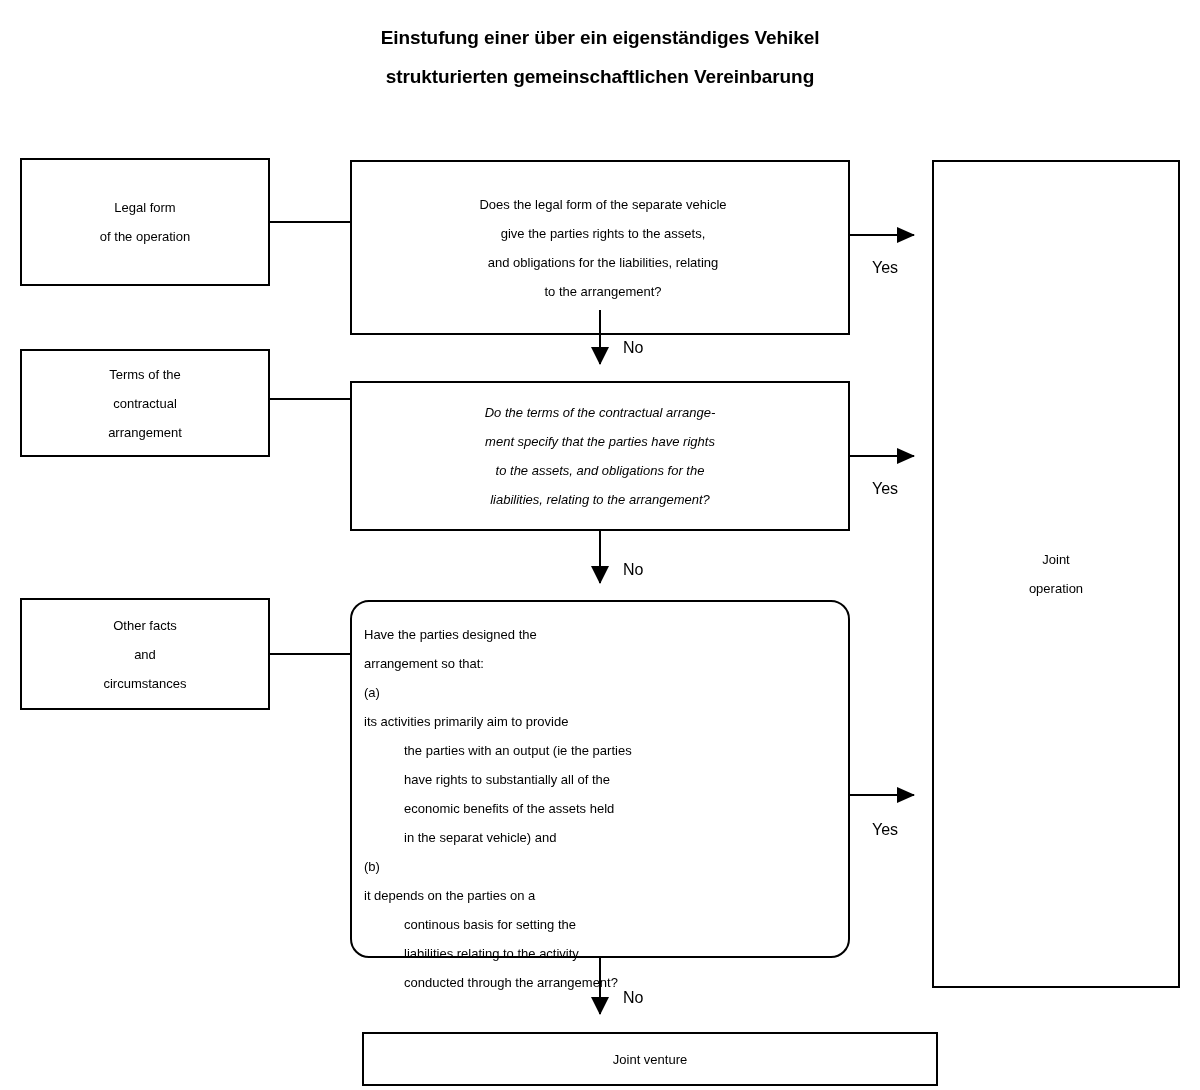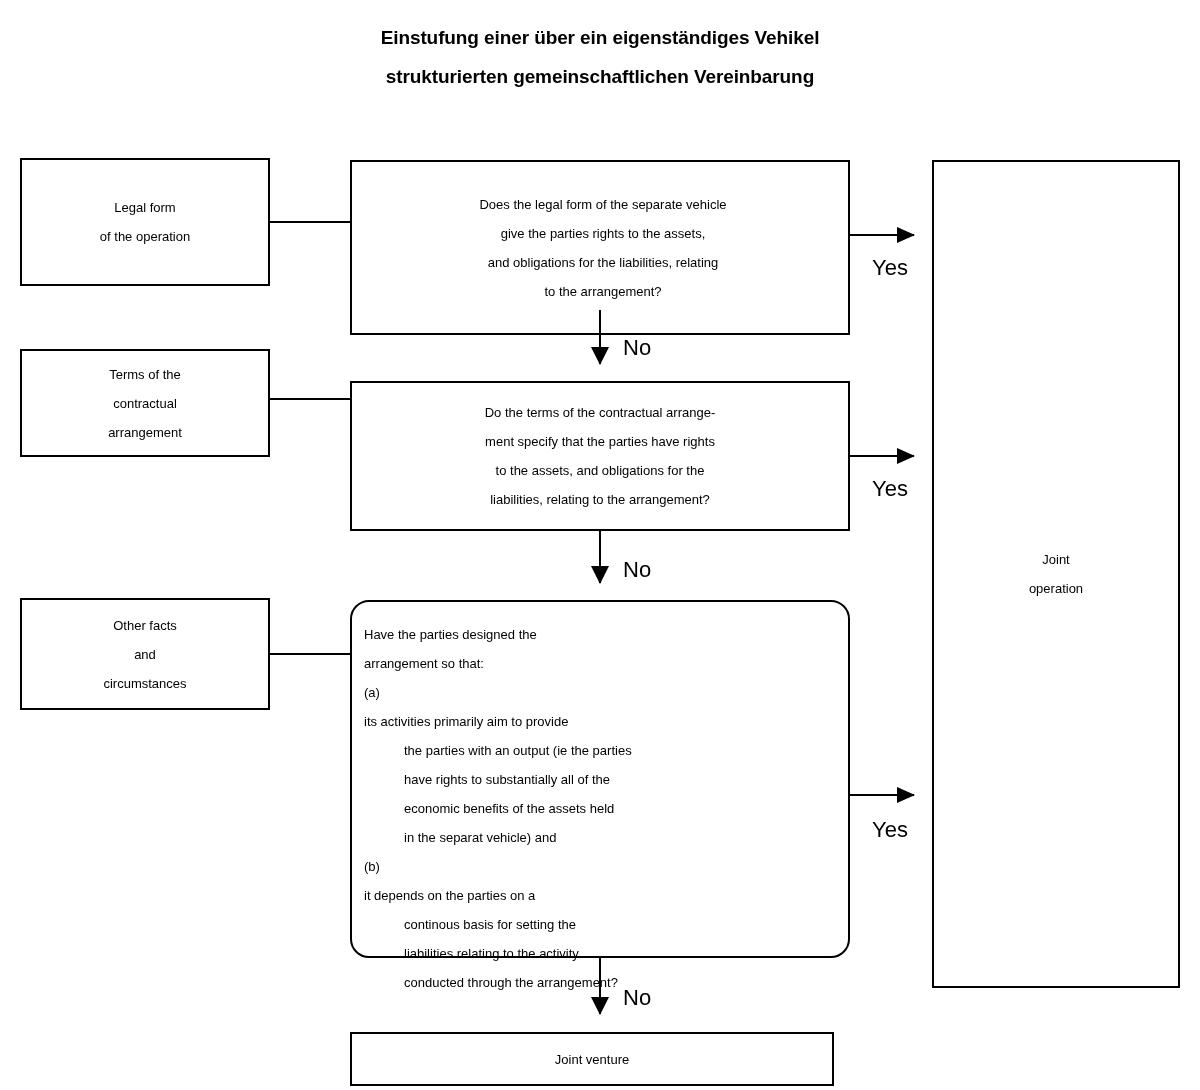--- a/index.html
+++ b/index.html
@@ -51,34 +51,34 @@
   .box .lines { display: block; width: 100%; }
   .box .lines span { display: block; }
 
   
   #input-legal-form { left: 20px;  top: 158px; width: 250px; height: 128px; }
   #input-terms      { left: 20px;  top: 337px; width: 250px; height: 108px; margin-top: 12px; }
   #input-other      { left: 20px;  top: 598px; width: 250px; height: 112px; }
 
   
   #decision-1 { left: 350px; top: 160px; width: 500px; height: 175px; padding-left: 12px; }
-  #decision-2 { left: 350px; top: 381px; width: 500px; height: 150px; }
+  #decision-2 { left: 350px; top: 381px; width: 500px; height: 150px; font-style: italic; }
   #decision-3 {
     left: 350px; top: 600px; width: 500px; height: 358px;
     align-items: flex-start; justify-content: flex-start;
     text-align: left; padding: 18px 0 0 12px; border-radius: 19px;
   }
   #decision-3 .lines { text-align: left; }
 
   
   #result-joint-operation {
     left: 932px; top: 160px; width: 248px; height: 828px;
   }
   #result-joint-venture {
-    left: 350px; top: 1032px; width: 484px; height: 54px;
+    left: 362px; top: 1032px; width: 576px; height: 54px;
   }
 
   
   .li-row { display: flex; }
   .li-marker { width: 40px; flex: 0 0 40px; }
   .li-text { flex: 1 1 auto; }
   .li-cont { padding-left: 40px; }
 
   
   .connector {
@@ -125,21 +125,21 @@
   #arrow-yes-1 { left: 850px; top: 234px; width: 64px; }
   #arrow-yes-2 { left: 850px; top: 455px; width: 64px; }
   #arrow-yes-3 { left: 850px; top: 794px; width: 64px; }
 
   #arrow-no-1 { left: 599px; top: 310px; height: 54px; }
   #arrow-no-2 { left: 599px; top: 531px; height: 52px; }
   #arrow-no-3 { left: 599px; top: 958px; height: 56px; }
 
   .edge-label {
     position: absolute;
-    font-size: 22px;
+    font-size: 16px;
     line-height: 24px;
     white-space: nowrap;
   }
   #label-yes-1 { left: 872px; top: 256px; }
   #label-yes-2 { left: 872px; top: 477px; }
   #label-yes-3 { left: 872px; top: 818px; }
   #label-no-1  { left: 623px; top: 336px; }
   #label-no-2  { left: 623px; top: 558px; }
   #label-no-3  { left: 623px; top: 986px; }
 </style>

